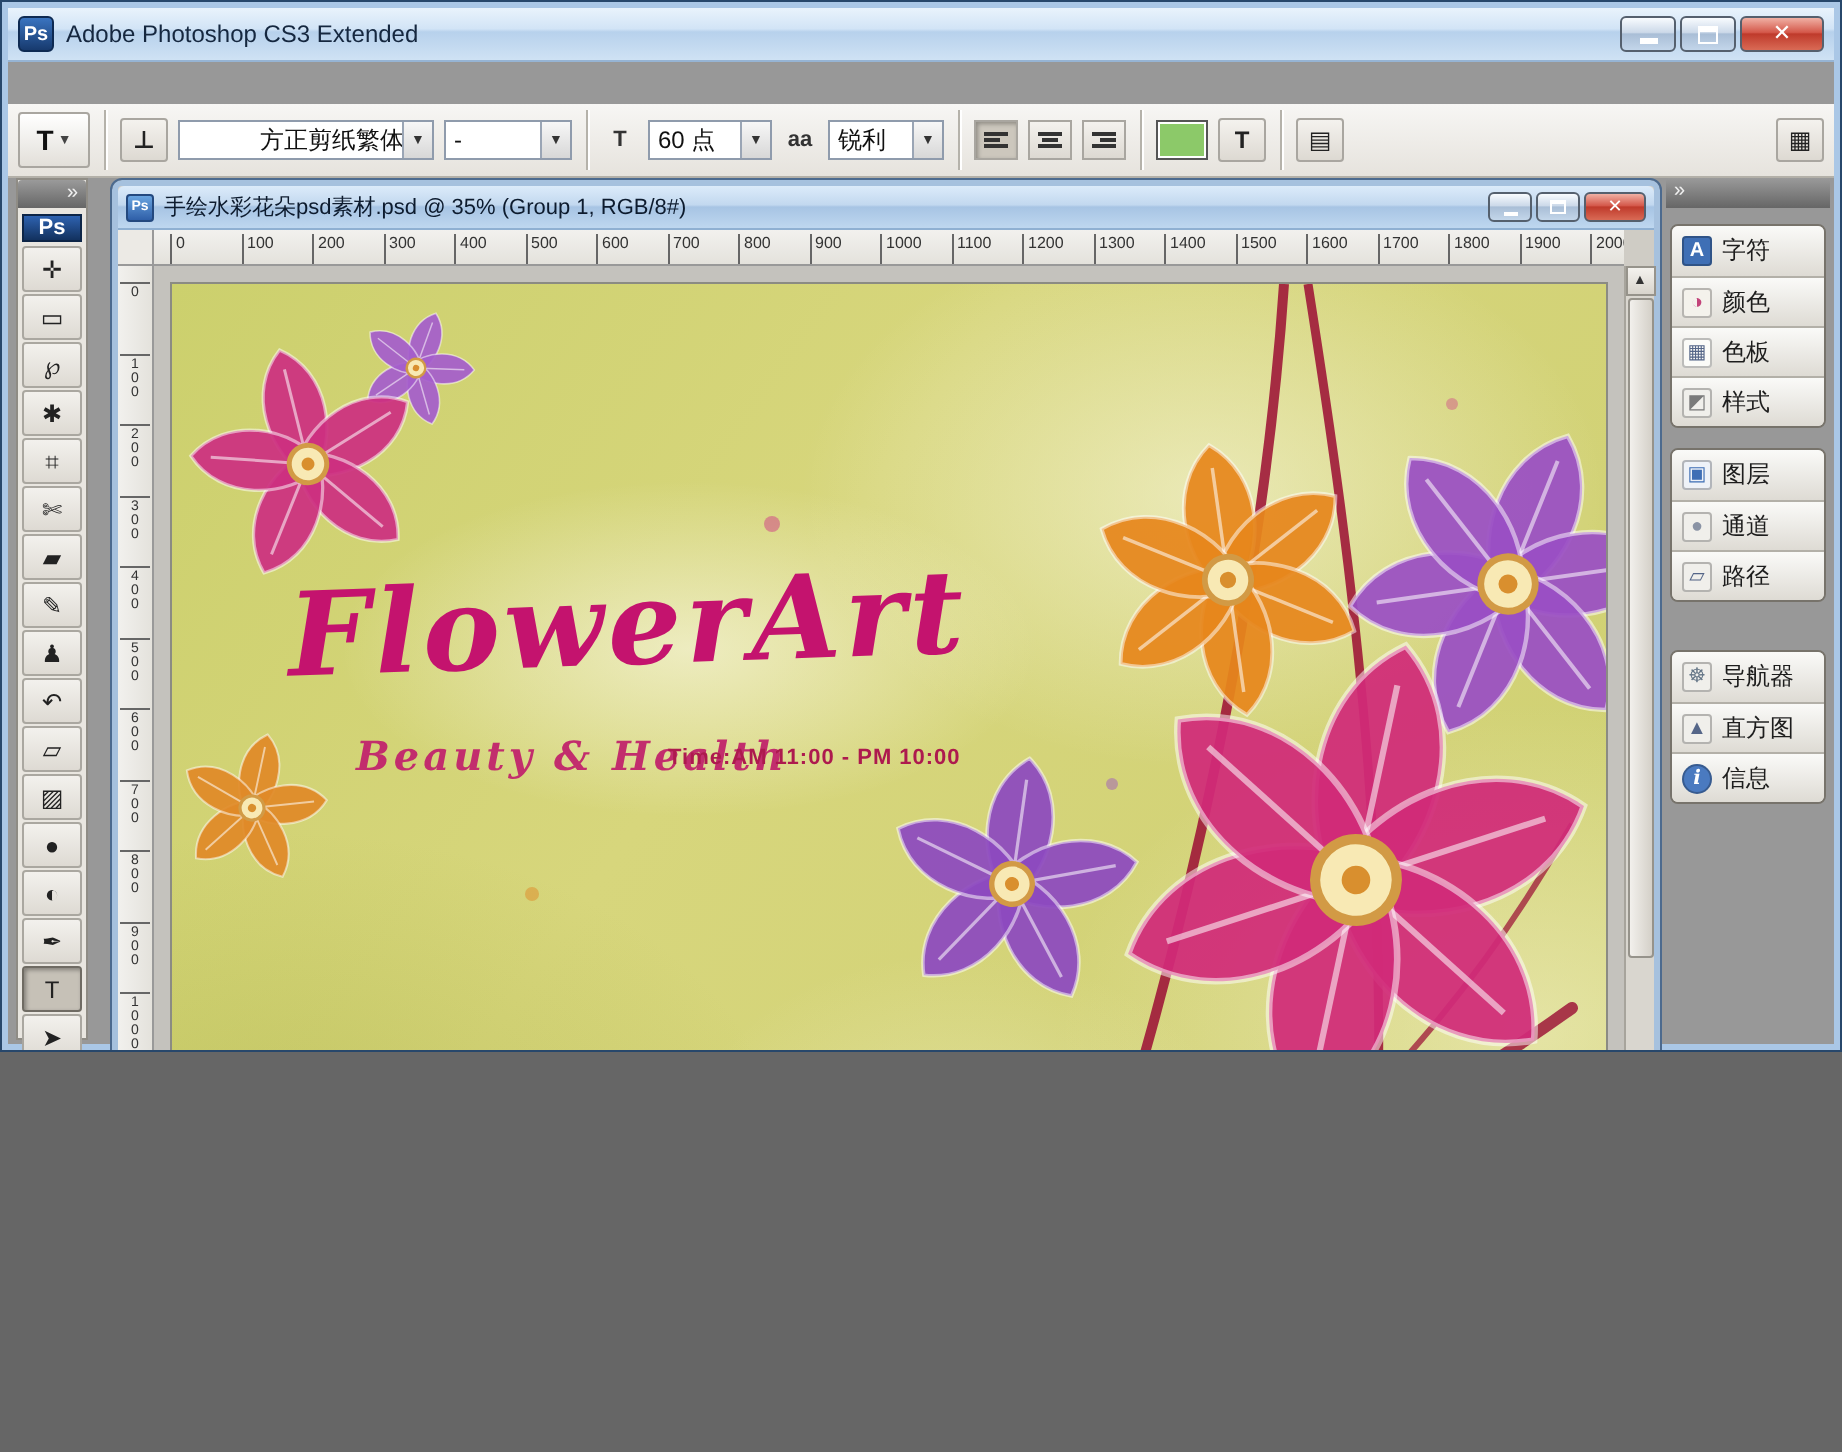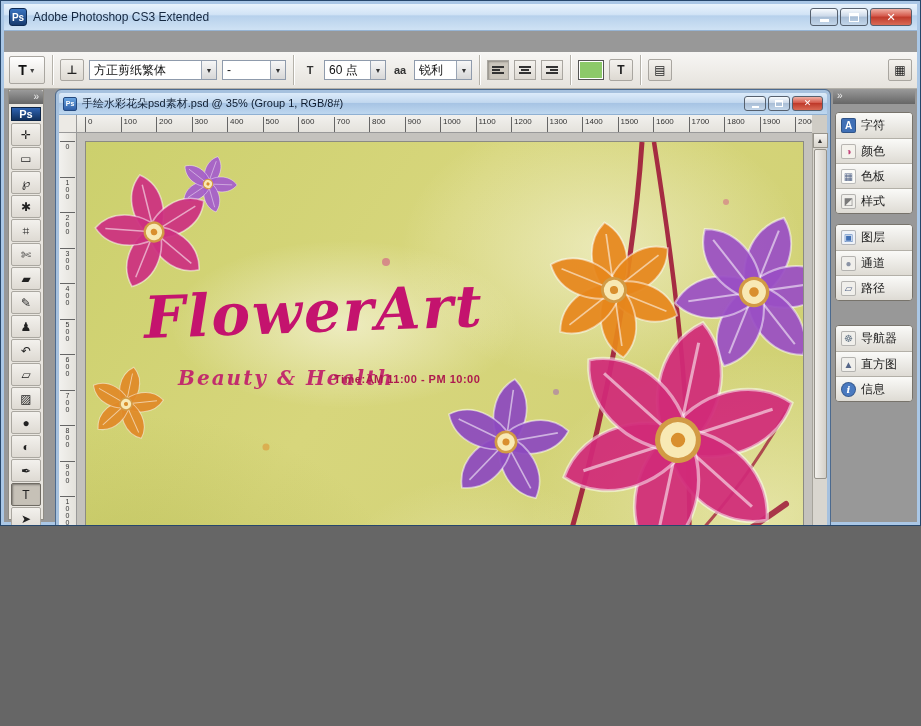--- a/index.html
+++ b/index.html
@@ -27,21 +27,21 @@
   background:linear-gradient(#f7f6f4,#e6e3dd);border-bottom:1px solid #b3b0a8;}
 .tool-preset{width:36px;height:28px;border:1px solid #a9a6a0;border-radius:2px;background:linear-gradient(#fff,#e2dfd9);
   display:flex;align-items:center;justify-content:center;gap:2px;font-weight:bold;font-size:14px;color:#111;}
 .mini-arrow{font-size:7px;color:#444;}
 .vsep{width:1px;height:30px;background:#b5b2aa;box-shadow:1px 0 0 #fff;margin:0 2px;}
 .opt-btn{min-width:24px;height:22px;padding:0 3px;border:1px solid #a9a6a0;border-radius:2px;display:flex;align-items:center;justify-content:center;
   background:linear-gradient(#f4f2ee,#ddd9d2);font-size:12px;font-weight:bold;color:#222;}
 .dropdown{height:20px;border:1px solid #8f9bac;background:#fff;display:flex;align-items:center;font-size:12px;color:#111;}
 .dd-value{padding:0 4px;flex:1;white-space:nowrap;overflow:hidden;}
 .dd-arrow{width:15px;height:100%;border-left:1px solid #9aa5b5;background:linear-gradient(#f7f7f7,#d7d7d7);display:flex;align-items:center;justify-content:center;font-size:7px;color:#333;}
-.dd-font{width:128px;}.dd-style{width:64px;}.dd-size{width:62px;}.dd-aa{width:58px;}
+.dd-font{width:128px;padding-left:36px;}.dd-style{width:64px;}.dd-size{width:62px;}.dd-aa{width:58px;}
 .g-icon{font-size:11px;font-weight:bold;color:#333;width:18px;text-align:center;}
 .align-btn{width:22px;height:20px;border:1px solid #a9a6a0;background:linear-gradient(#f4f2ee,#ddd9d2);display:flex;align-items:center;justify-content:center;}
 .align-btn.pressed{background:#ccc7bd;box-shadow:inset 1px 1px 2px rgba(0,0,0,.3);}
 .color-swatch{width:26px;height:20px;border:1px solid #555;box-shadow:inset 0 0 0 1px #fff;}
 .spacer{flex:1;}
 
 .main{position:absolute;left:3px;top:88px;right:3px;bottom:3px;background:#989898;}
 .panel-header{width:100%;height:15px;background:linear-gradient(#9a9a9a,#666);color:#f0f0f0;font-size:10px;line-height:14px;padding:0 4px;text-align:right;border-radius:2px 2px 0 0;}
 
 .toolbox{position:absolute;left:4px;top:0;width:36px;bottom:2px;background:#e9e6e0;border:1px solid #8f8c85;display:flex;flex-direction:column;align-items:center;}

